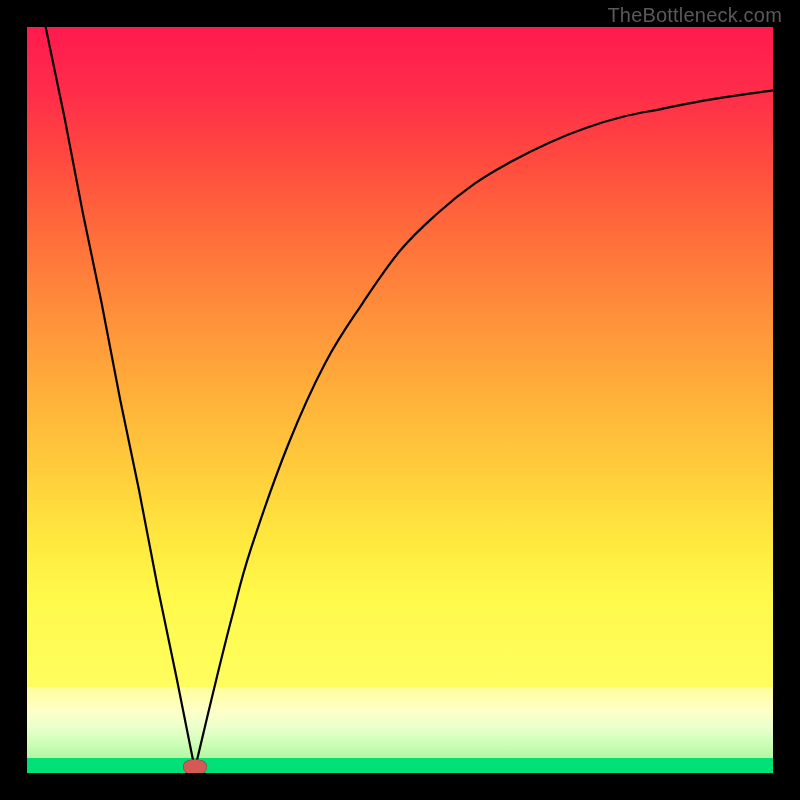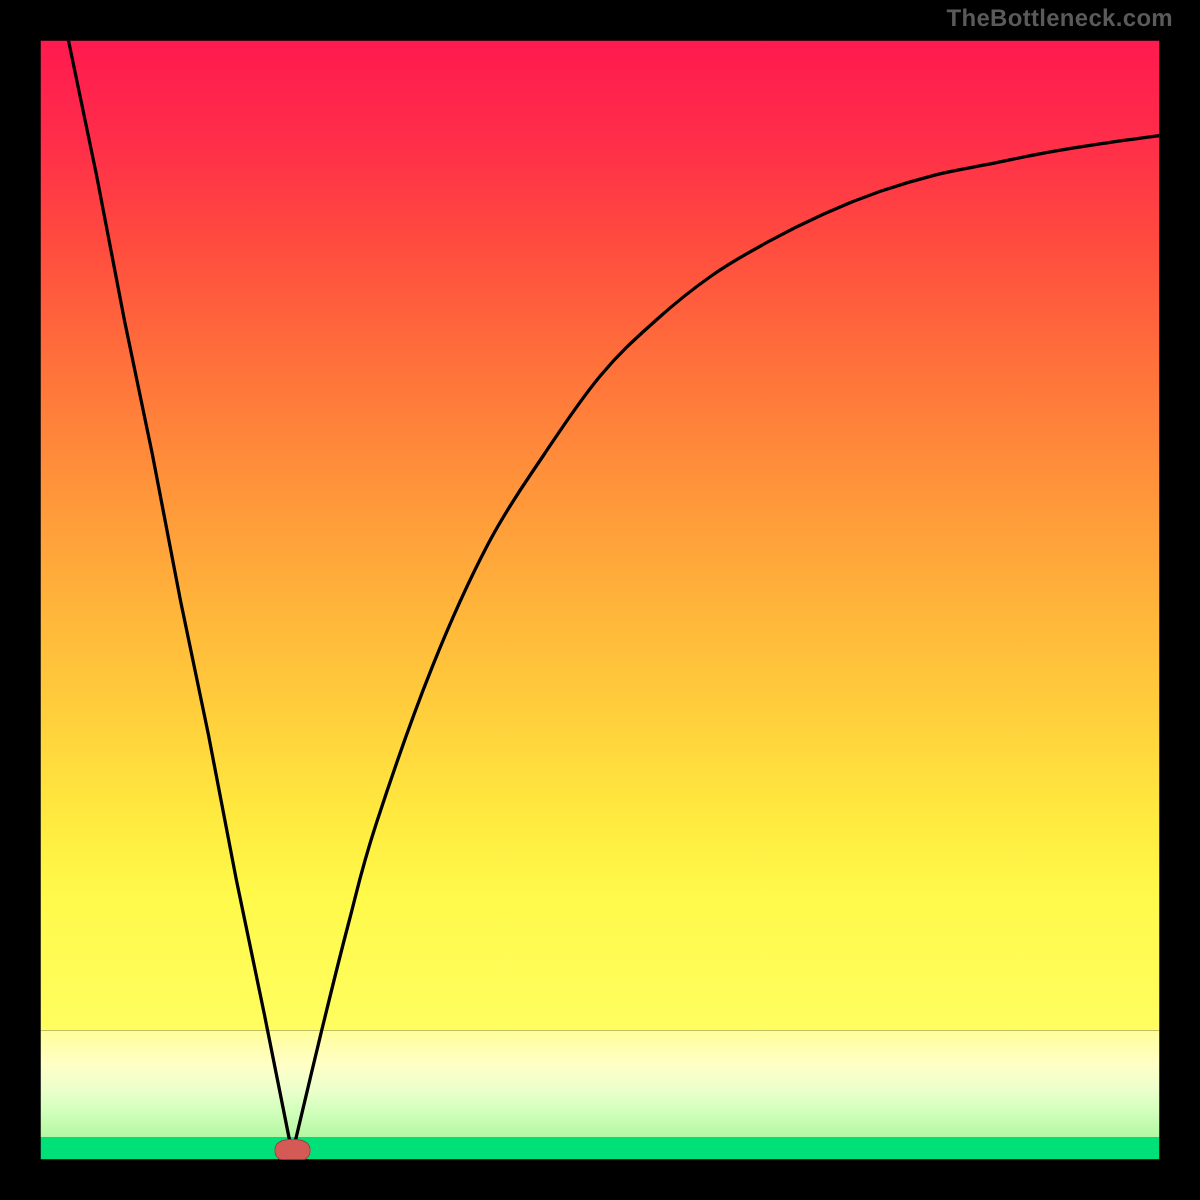--- a/index.html
+++ b/index.html
@@ -15,22 +15,22 @@
     position: relative;
     width: 800px;
     height: 800px;
     background: #000;
   }
   .watermark {
     position: absolute;
     top: 4px;
     right: 18px;
     color: #5a5a5a;
-    font-size: 16px;
-    font-weight: 700;
+    font-size: 20px;
+    font-weight: 400;
     letter-spacing: 0.2px;
     z-index: 30;
   }
   .plot-area {
     position: absolute;
     left: 27px;
     top: 27px;
     width: 746px;
     height: 746px;
     overflow: hidden;

